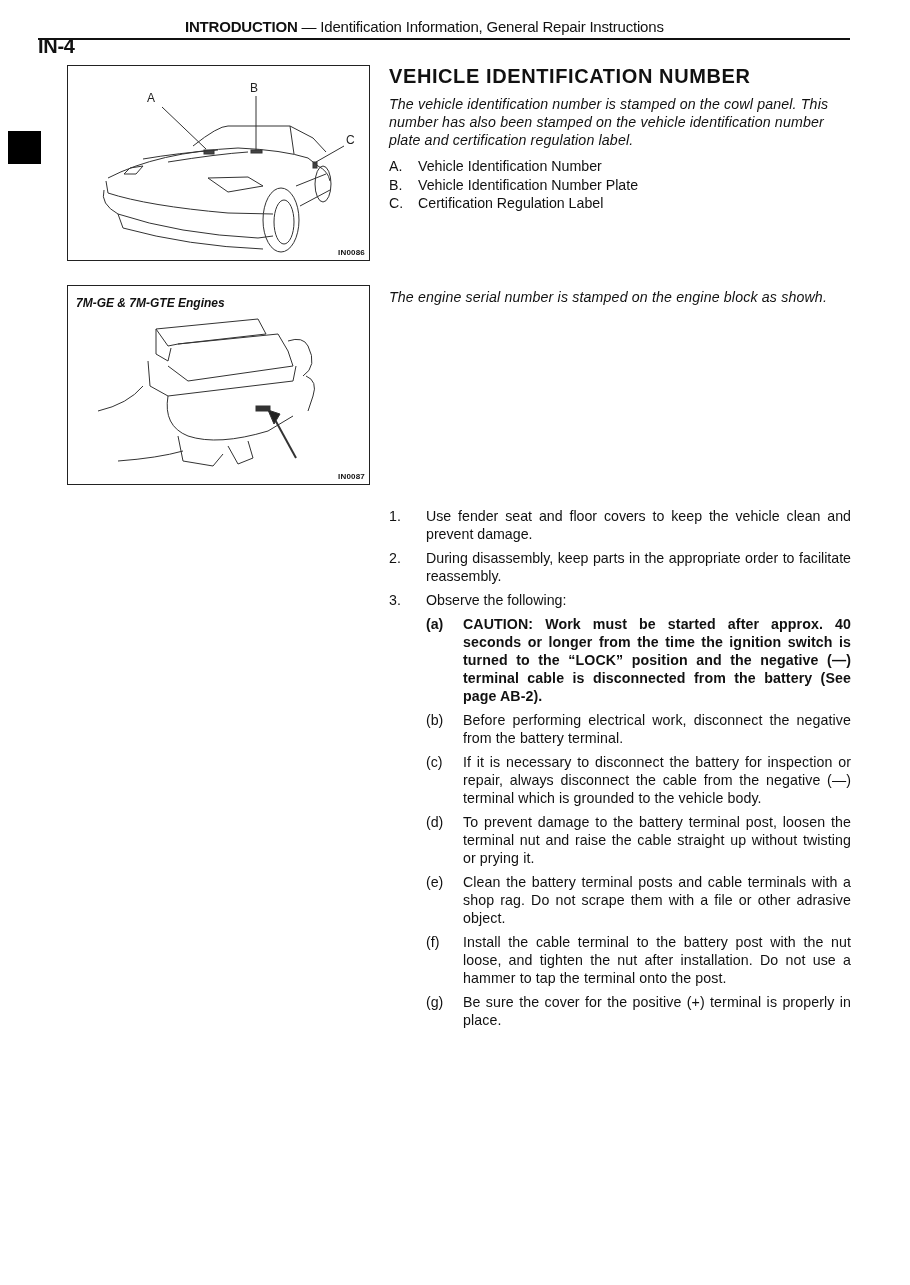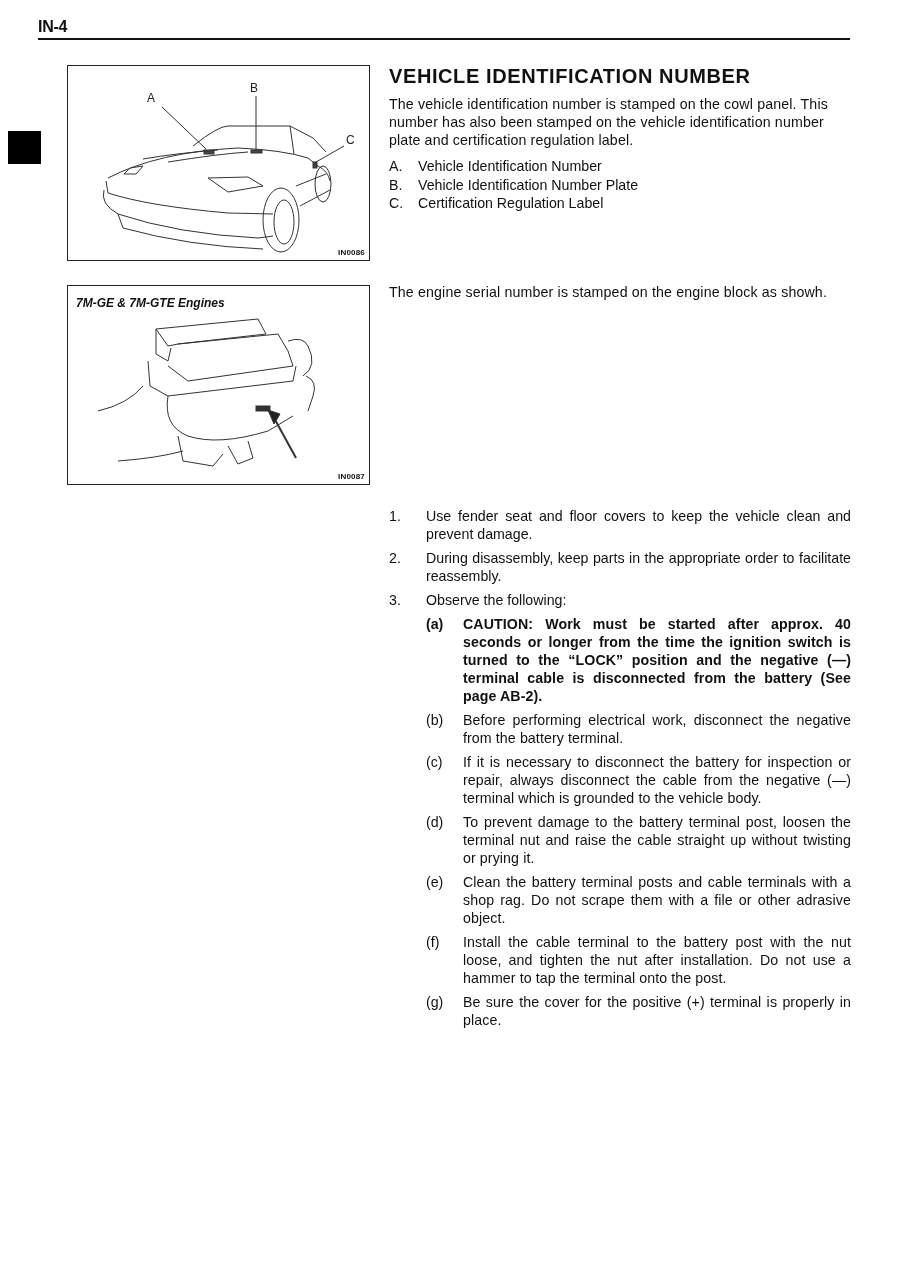--- a/index.html
+++ b/index.html
@@ -4,52 +4,53 @@
 <style>
   html, body { margin: 0; padding: 0; background: #ffffff; }
   body {
     width: 910px; height: 1285px; position: relative; overflow: hidden;
     font-family: "Liberation Sans", "DejaVu Sans", sans-serif; color: #111;
   }
   .header {
     position: absolute; left: 38px; top: 16px; width: 812px; height: 22px;
     border-bottom: 2.5px solid #111;
   }
-  .header .pg { position: absolute; left: 0; top: 2px; font-weight: bold; font-size: 16px; letter-spacing: -0.3px; }
+  .header .pg { position: absolute; left: 0; top: 19px; font-weight: bold; font-size: 20px; letter-spacing: -0.3px; }
   .header .title { position: absolute; left: 147px; top: 2px; font-size: 15px; letter-spacing: -0.2px; }
   .header .title b { font-weight: bold; }
   .side-tab { position: absolute; left: 8px; top: 131px; width: 33px; height: 33px; background: #000; }
   .fig { position: absolute; border: 1.5px solid #222; background: #fff; }
   .fig1 { left: 67px; top: 65px; width: 301px; height: 194px; }
   .fig2 { left: 67px; top: 285px; width: 301px; height: 198px; }
   .fig .code { position: absolute; right: 4px; bottom: 3px; font-size: 8px; font-weight: bold; letter-spacing: 0.2px; }
   .fig .caption { position: absolute; left: 8px; top: 10px; font-size: 12px; font-weight: bold; font-style: italic; }
   .fig svg { position: absolute; left: 0; top: 0; }
   .col { position: absolute; left: 389px; width: 462px; }
   h1.big { font-size: 27px; font-weight: bold; margin: 0; letter-spacing: 0.8px; line-height: 30px; }
   h2.sub { font-size: 20px; font-weight: bold; margin: 0; letter-spacing: 0.6px; line-height: 24px; }
-  p.body { font-size: 14.2px; line-height: 18px; margin: 0; letter-spacing: 0.15px; }
+  p.body { font-size: 14.2px; line-height: 18px; margin: 0; letter-spacing: 0.15px; font-style: italic; }
   .just { text-align: justify; }
   .abc { font-size: 14.2px; line-height: 18.5px; }
   .abc .row { display: flex; }
   .abc .row .k { width: 29px; }
   .num-list .item { display: flex; font-size: 14.2px; line-height: 18px; margin-bottom: 6px; }
   .num-list .item .n { width: 37px; flex: none; }
   .num-list .item .t { flex: 1; text-align: justify; }
   .sub-list { margin-left: 37px; width: 425px; }
   .sub-list .item { display: flex; font-size: 14.2px; line-height: 18px; margin-bottom: 6px; }
   .sub-list .item .n { width: 37px; flex: none; }
   .sub-list .item .t { flex: 1; text-align: justify; letter-spacing: 0.1px; }
   .bold { font-weight: bold; }
 </style>
 </head>
 <body>
 
 <div class="header">
   <span class="pg">IN-4</span>
+  <span class="title"><b>INTRODUCTION</b><span> — </span><span>Identification Information, General Repair Instructions</span></span>
 </div>
 
 <div class="side-tab"></div>
 
 <div class="fig fig1">
   <svg width="301" height="194" viewBox="0 0 301 194" fill="none" stroke="#333" stroke-width="1">
     <text x="79" y="36" font-family="Liberation Sans, sans-serif" font-size="12" fill="#222" stroke="none">A</text>
     <text x="182" y="26" font-family="Liberation Sans, sans-serif" font-size="12" fill="#222" stroke="none">B</text>
     <text x="278" y="78" font-family="Liberation Sans, sans-serif" font-size="12" fill="#222" stroke="none">C</text>
     <line x1="94" y1="41" x2="138" y2="83"></line>
@@ -111,21 +112,21 @@
         <span>Vehicle Identification Number Plate</span>
       </div>
     <div class="row">
         <span class="k">C.</span>
         <span>Certification Regulation Label</span>
       </div>
   </div>
 </div>
 
 <div class="col" style="top:283px;">
-  <p class="body just" style="">The engine serial number is stamped on the engine block as showh.</p>
+  <p class="body just" style="margin-top:5px;">The engine serial number is stamped on the engine block as showh.</p>
 </div>
 
 <div class="col" style="top:498px;">
   <div class="num-list" style="margin-top:9px;">
     <div class="item">
         <span class="n">1.</span>
         <span class="t">Use fender seat and floor covers to keep the vehicle clean and prevent damage.</span>
       </div>
     <div class="item">
         <span class="n">2.</span>

